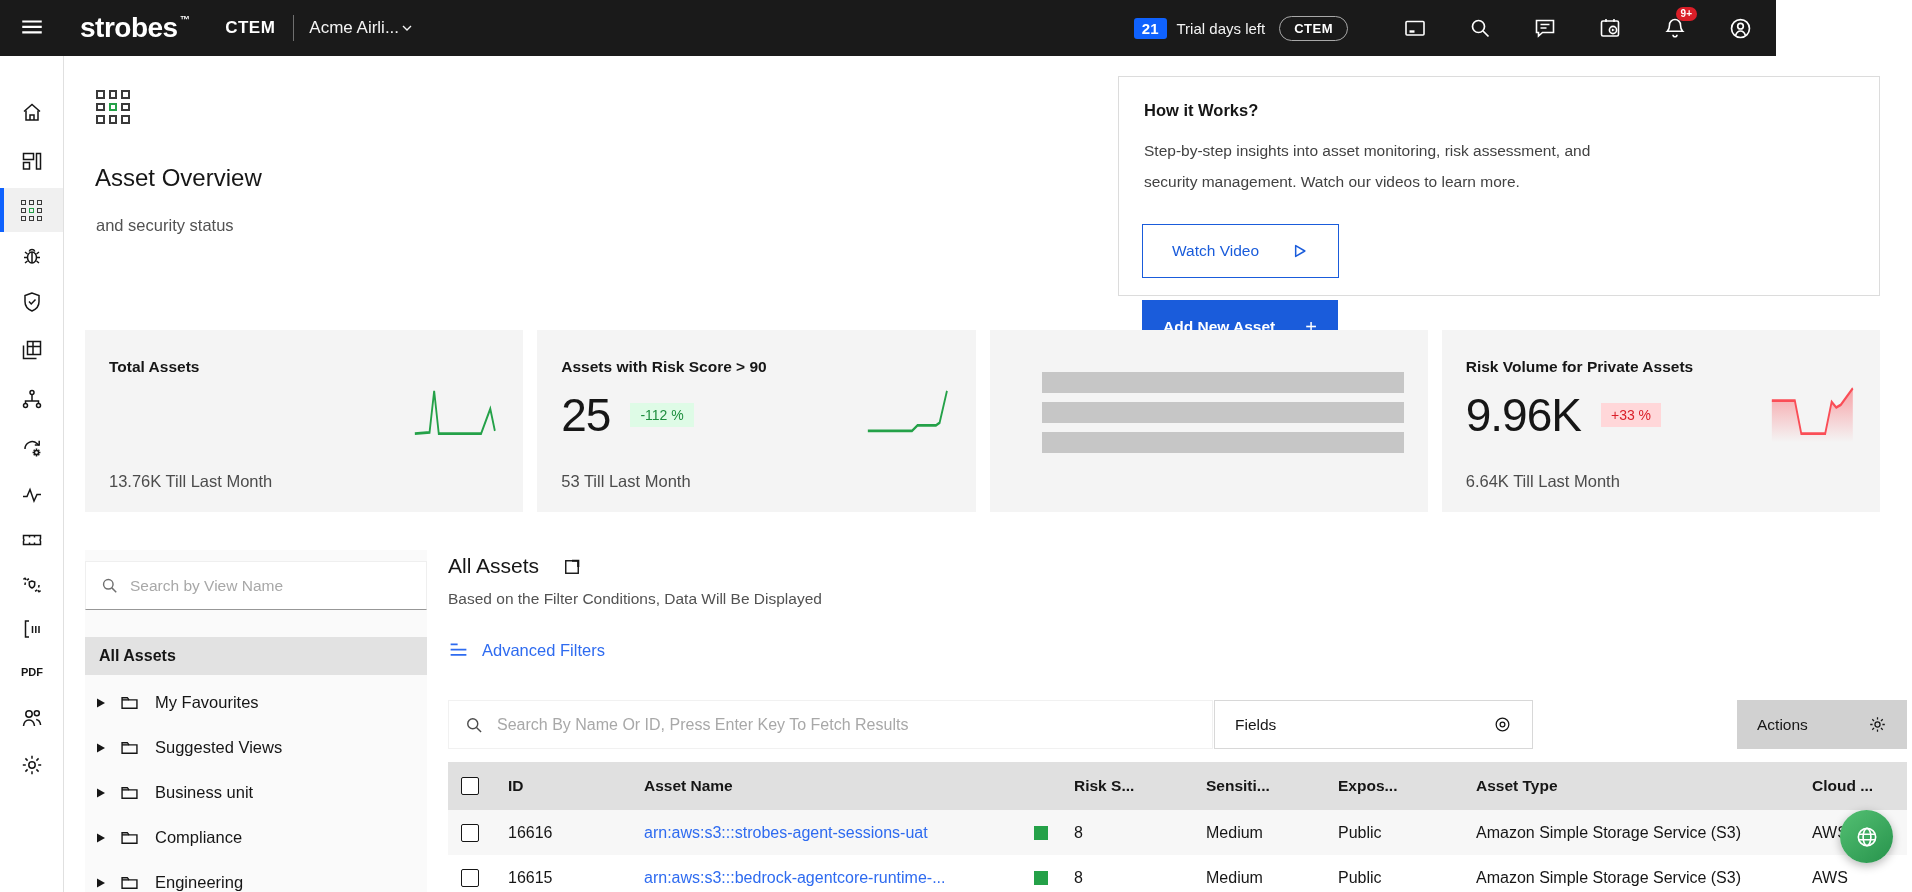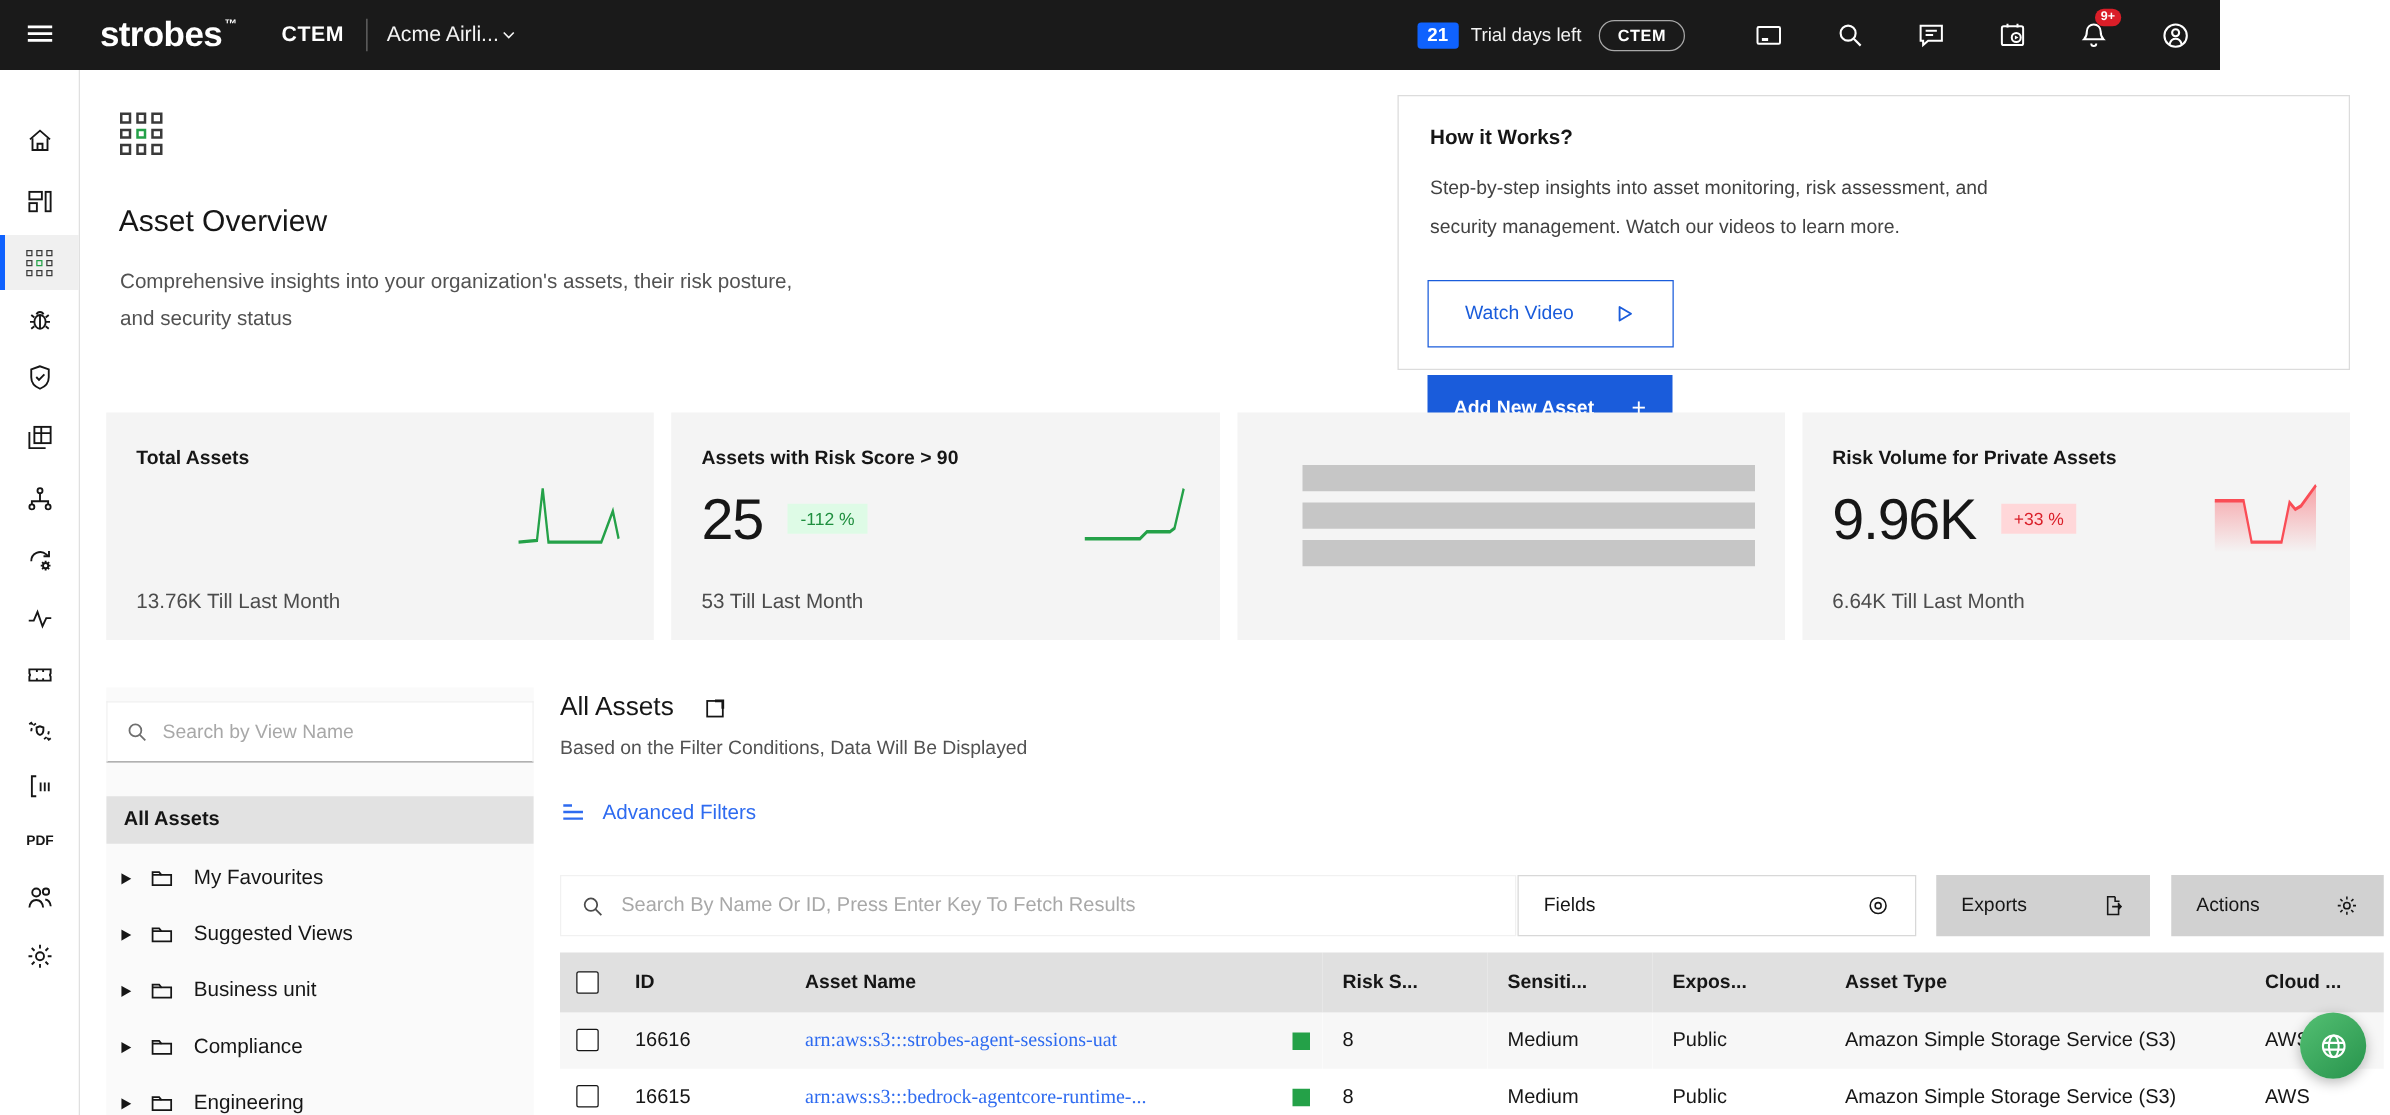--- a/index.html
+++ b/index.html
@@ -97,21 +97,21 @@
   #btn-actions { left:1289px; width:170px; }
 
   .as-table { position:absolute; left:0; top:212px; width:1459px; border-collapse:collapse; table-layout:fixed; }
   .as-table th { background:#e0e0e0; height:48px; text-align:left; font-size:15.5px; font-weight:700; padding-left:16px; }
   .as-table th:first-child { padding-left:13px; }
   .as-table td { height:45px; font-size:16px; padding-left:16px; white-space:nowrap; overflow:hidden; }
   .as-table td:first-child { padding-left:13px; }
   .as-table tr.odd  { background:#f7f7f7; }
   .as-table tr.even { background:#fff; }
   .cbx { display:inline-block; width:18px; height:18px; border:1.5px solid #161616; border-radius:2px; background:#fff; cursor:pointer; vertical-align:middle; }
-  .asset-link { color:#2e6bf0; text-decoration:none; cursor:pointer;font-family:Liberation Serif, serif; }
+  .asset-link { color:#2e6bf0; text-decoration:none; cursor:pointer; }
   .name-cell-inner { display:flex; align-items:center; justify-content:space-between; padding-right:10px; }
   .status-sq { width:14px; height:14px; background:#24a148; flex:none; }
 
   .fab { position:absolute; left:1776px; top:754px; width:53px; height:53px; border-radius:50%; border:none; background:linear-gradient(140deg,#54c073 0%,#27934c 100%); color:#fff; display:flex; align-items:center; justify-content:center; cursor:pointer; box-shadow:0 3px 10px rgba(0,0,0,0.28); }
 </style>
 </head>
 <body>
 
 <div class="app">
 
@@ -301,21 +301,20 @@
         <span></span>
         <span></span>
         <span class="c"></span>
         <span></span>
         <span></span>
         <span></span>
         <span></span>
       </span>
     <h1 class="ph-title">Asset Overview</h1>
     <div class="ph-desc">
-      <div>Comprehensive insights into your organization's assets, their risk posture,</div>
       <div>and security status</div>
     </div>
 
     <aside class="how-card">
       <div class="hc-title">How it Works?</div>
       <div class="hc-body">
         <div>Step-by-step insights into asset monitoring, risk assessment, and</div>
         <div>security management. Watch our videos to learn more.</div>
       </div>
       <div class="hc-actions">
@@ -493,28 +492,20 @@
         </div>
         <div class="btn-group">
           <button class="bg-half">
             <span>Fields</span>
             <svg width="19" height="19" viewBox="0 0 24 24" fill="none" stroke="currentColor" stroke-width="1.6">
                 <circle cx="12" cy="12" r="8"></circle>
                 <circle cx="12" cy="12" r="3"></circle>
               </svg>
           </button>
         </div>
-        <button class="btn-gray" id="btn-exports">
-          <span>Exports</span>
-          <svg width="19" height="19" viewBox="0 0 24 24" fill="none" stroke="currentColor" stroke-width="1.6">
-              <path d="M14 3H6.5v18h11V9"></path>
-              <path d="M14 3v4.5h4.5"></path>
-              <path d="M11 13h9M17.5 10.5 20 13l-2.5 2.5"></path>
-            </svg>
-        </button>
         <button class="btn-gray" id="btn-actions">
           <span>Actions</span>
           <svg width="19" height="19" viewBox="0 0 24 24" fill="none" stroke="currentColor" stroke-width="1.6">
               <circle cx="12" cy="12" r="3.2"></circle>
               <path d="M12 2.8v3M12 18.2v3M2.8 12h3M18.2 12h3M5.4 5.4l2.2 2.2M16.4 16.4l2.2 2.2M18.6 5.4l-2.2 2.2M7.6 16.4l-2.2 2.2"></path>
             </svg>
         </button>
       </div>
 
       <table class="as-table">

